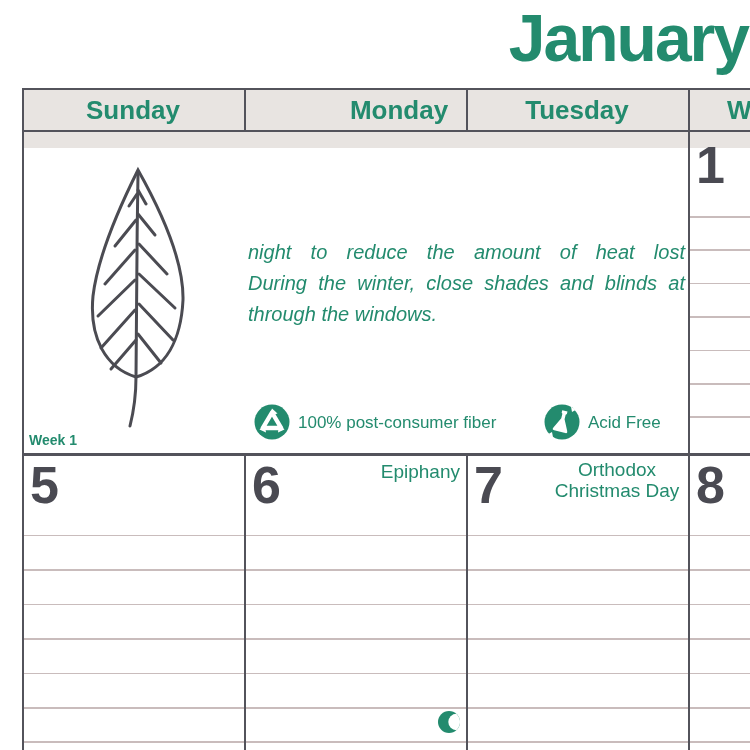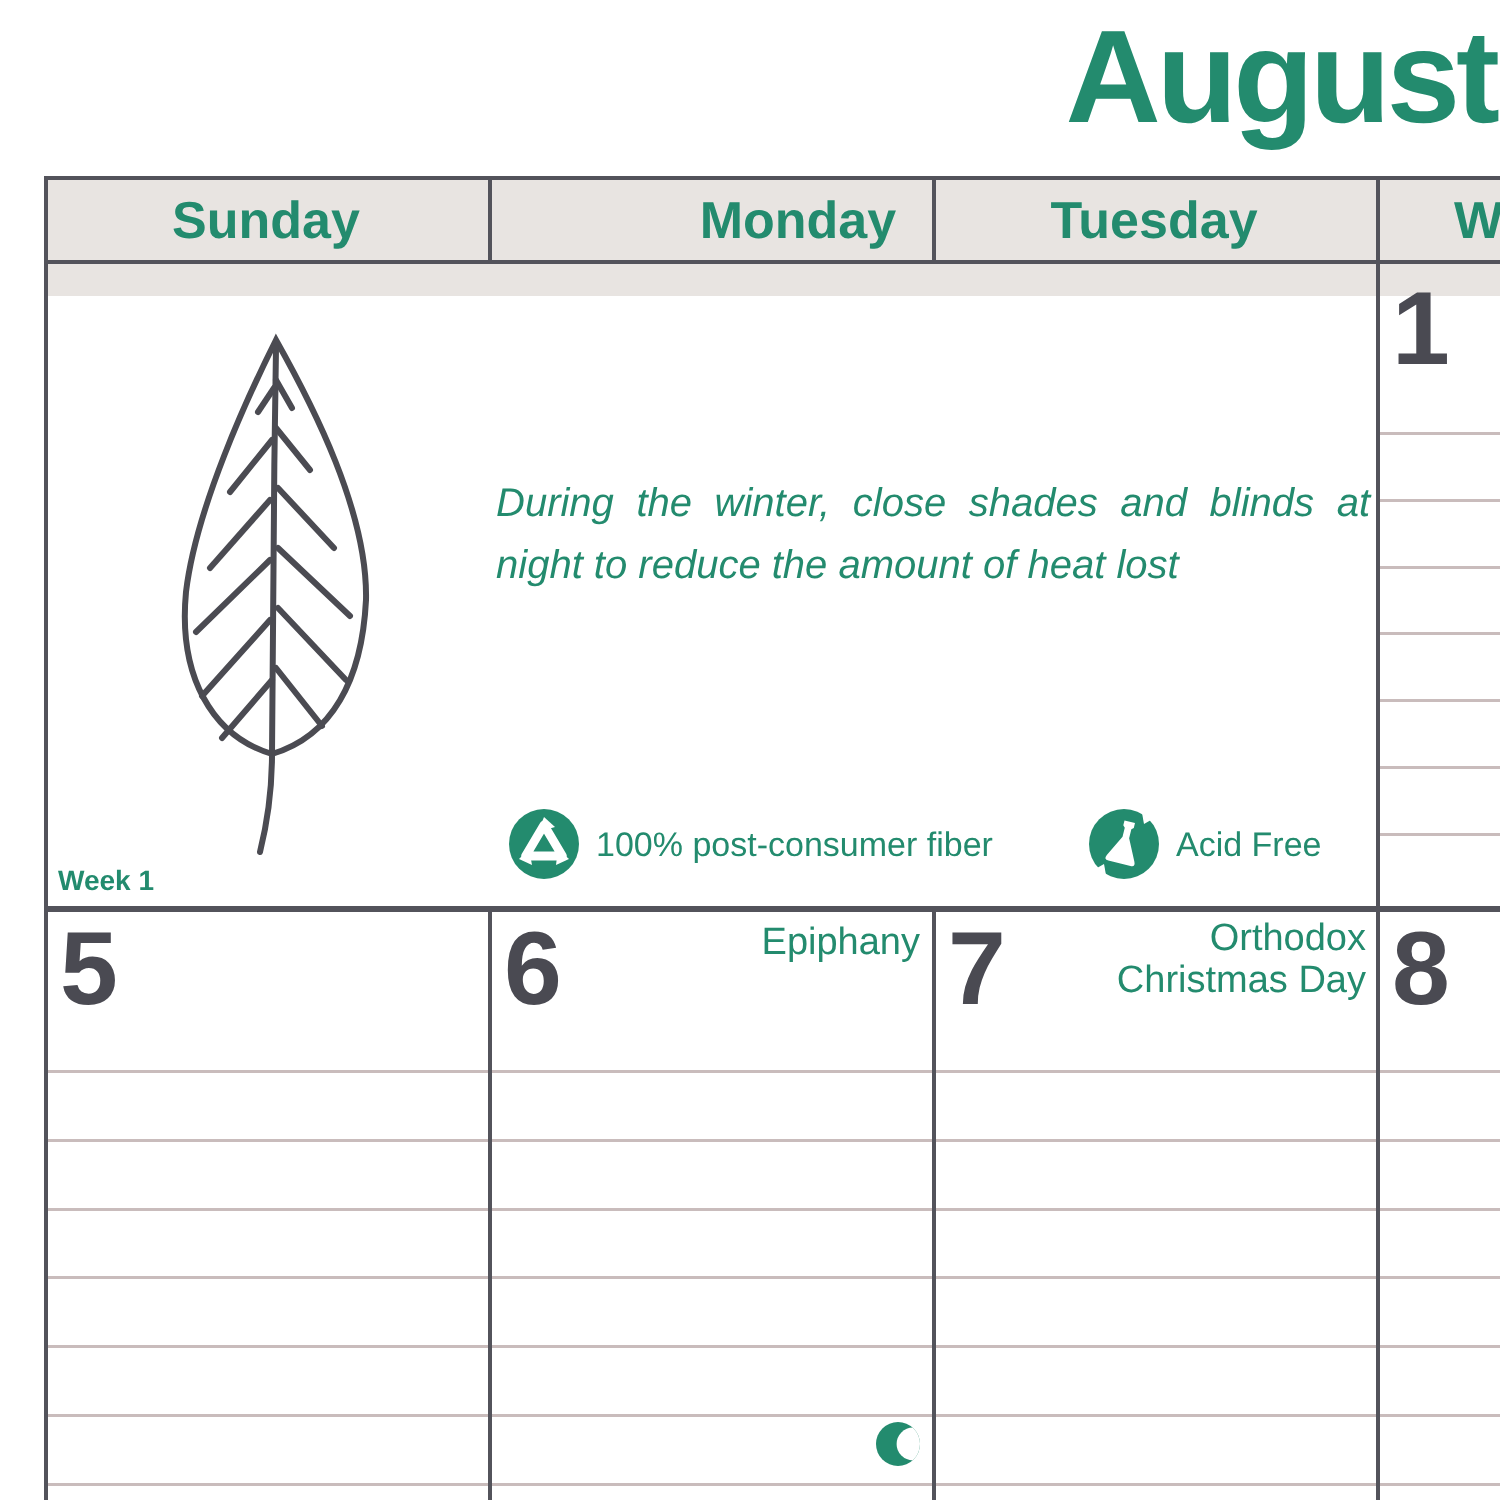--- a/index.html
+++ b/index.html
@@ -15,34 +15,34 @@
   
   .hcell{top:88px;height:60px;width:222px;background:var(--hbg);
     color:var(--green);font-size:26px;font-weight:700;text-align:center;line-height:44px;}
   
   .gline{background:var(--grid);}
   
   .rules{background-image:repeating-linear-gradient(to bottom,
       var(--rule) 0,var(--rule) 1.5px,transparent 1.5px,transparent var(--gap));}
   
   .date-num{font-size:52px;font-weight:700;color:var(--dark);line-height:1;}
-  .holiday{color:var(--green);font-size:19px;font-weight:400;text-align:right;line-height:20.5px;}
+  .holiday{color:var(--green);font-size:19px;font-weight:400;text-align:center;line-height:20.5px;}
   
   .tip{width:437px;color:var(--green);font-family:"Liberation Sans",sans-serif;
     font-style:italic;font-size:20px;line-height:31px;}
   .tip span{display:block;text-align:justify;text-align-last:justify;}
   .tip span:last-child{text-align-last:left;}
   .badge-label{color:var(--green);font-size:17px;font-weight:400;line-height:20px;}
   .week-label{color:var(--green);font-size:14px;font-weight:700;}
   svg{display:block;}
 </style>
 </head>
 <body>
 
-<div class="abs month-title">August</div>
+<div class="abs month-title">January</div>
 
 <div class="abs hcell" style="left:22px;">Sunday</div>
 <div class="abs hcell" style="left:244px;padding-left:44px;">Monday</div>
 <div class="abs hcell" style="left:466px;">Tuesday</div>
 <div class="abs hcell" style="left:688px;">Wednesday</div>
 
 <div class="abs rules" style="left:690px;top:216px;width:60px;height:203px;--gap:33.4px;"></div>
 <div class="abs rules" style="left:24px;top:535px;width:726px;height:208px;--gap:34.4px;"></div>
 
 <div class="abs gline" style="left:22px;top:88px;width:728px;height:2px;"></div>
@@ -68,22 +68,23 @@
     <path d="M51 118 L14 154"></path>
       <path d="M55 112 L91 146"></path>
     <path d="M51 148 L17 186"></path>
       <path d="M55 142 L89 178"></path>
     <path d="M52 178 L27 207"></path>
       <path d="M54 172 L77 201"></path>
   </svg>
 </div>
 
 <div class="abs tip" style="left:248px;top:237px;">
+  <span>night to reduce the amount of heat lost</span>
   <span>During the winter, close shades and blinds at</span>
-  <span>night to reduce the amount of heat lost</span>
+  <span>through the windows.</span>
 </div>
 
 <div class="abs" style="left:254px;top:404px;">
   <svg width="36" height="36" viewBox="0 0 36 36">
     <circle cx="18" cy="18" r="17.5" fill="#238b6e"></circle>
     <path d="M18 8.5 L27.2 24 L8.8 24 Z" fill="none" stroke="#ffffff" stroke-width="4.4" stroke-linejoin="round"></path>
     <polygon points="18,4.5 23.5,9.5 15,12" fill="#ffffff"></polygon>
     <polygon points="30.5,25.5 24,28.5 25,20.5" fill="#ffffff"></polygon>
     <polygon points="5.5,25.5 12,28.5 10.5,20.5" fill="#ffffff"></polygon>
   </svg>

